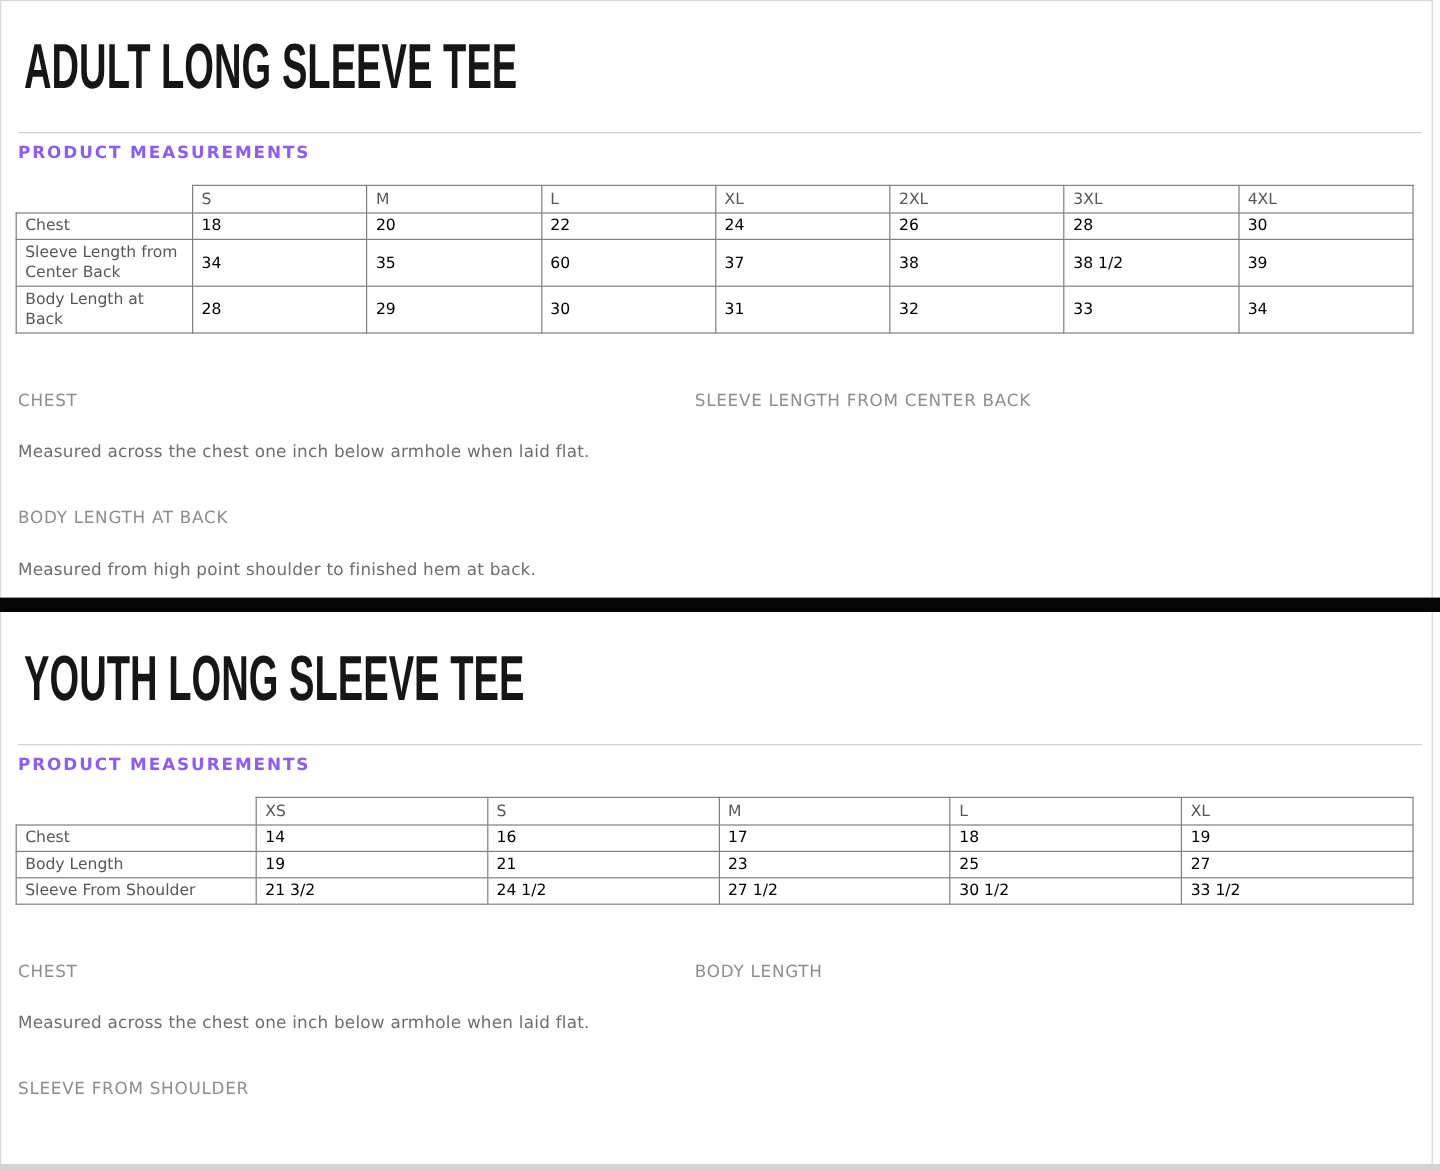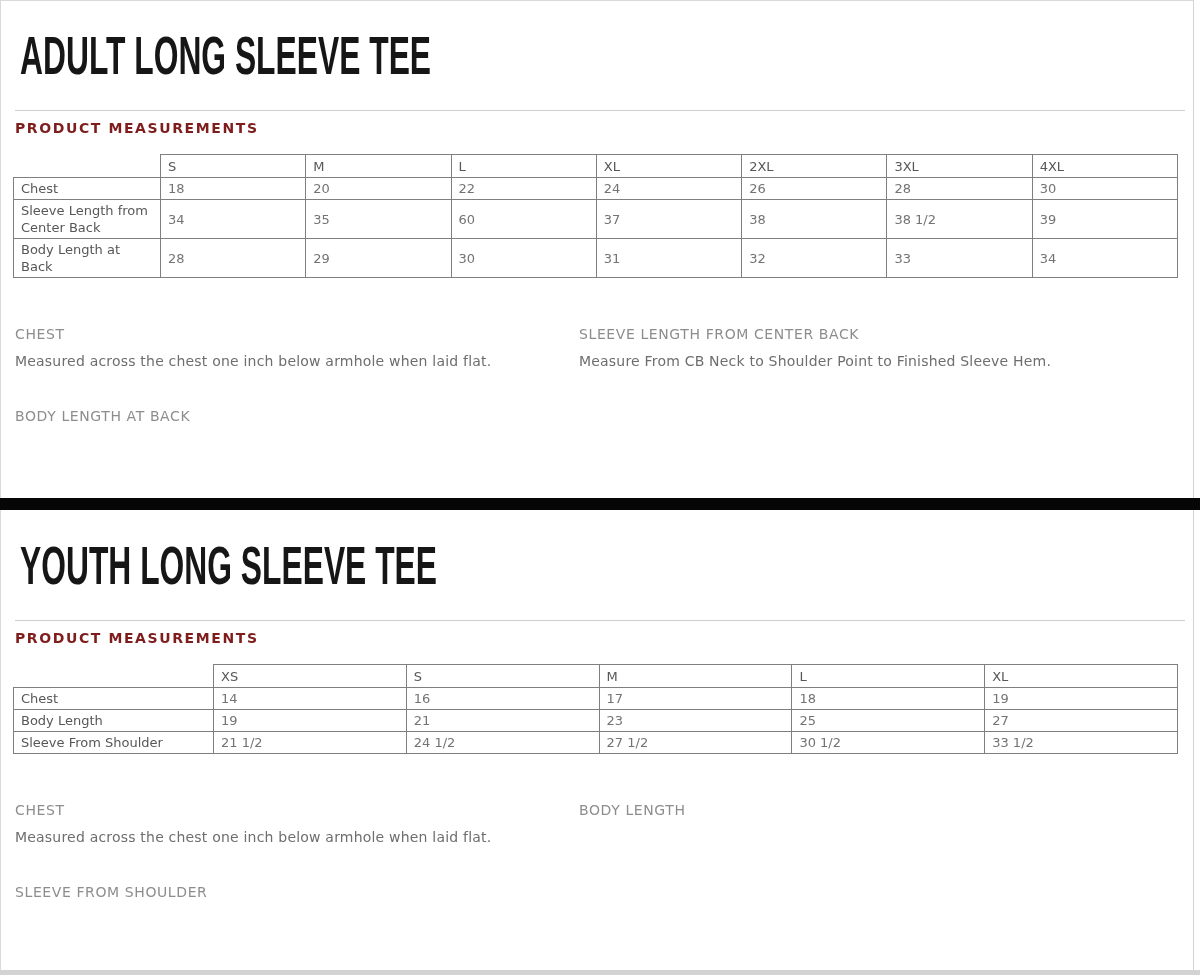--- a/index.html
+++ b/index.html
@@ -36,21 +36,21 @@
     white-space: nowrap;
   }
 
   .rule { border: none; border-top: 1px solid #cfcfcf; margin-top: 32px; width: 1170px; }
 
   .pm-label {
     margin-top: 9px;
     font-size: 14px;
     font-weight: 700;
     letter-spacing: 1.6px;
-    color: #7f1d1d;
+    color: #8b5cf6;
   }
 
   table.size-table {
     border-collapse: collapse;
     table-layout: fixed;
     width: 1165px;
     margin-top: 18px;
     margin-left: -2px;
   }
   table.size-table th, table.size-table td {
@@ -58,21 +58,21 @@
     font-weight: 400;
     text-align: left;
     vertical-align: middle;
     padding: 2px 4px 2px 7px;
     font-size: 13px;
     line-height: 17px;
   }
   table.size-table th.ghost { border: none; }
   table.size-table th { color: #575757; height: 23px; }
   table.size-table td.label-cell { color: #575757; }
-  table.size-table td.value-cell { color: #737373; }
+  table.size-table td.value-cell { color: #000000; }
   table.t-adult .label-cell, table.t-adult th.ghost { width: 147px; }
   table.t-youth .label-cell, table.t-youth th.ghost { width: 200px; }
   table.t-adult td.label-cell { padding-right: 12px; }
   table.t-adult tbody tr:nth-child(1) td { height: 21px; }
   table.t-adult tbody tr:nth-child(2) td,
   table.t-adult tbody tr:nth-child(3) td { height: 38px; }
   table.t-youth tbody td { height: 21px; }
 
   .notes {
     margin-top: 48px;
@@ -80,21 +80,21 @@
     grid-template-columns: 564px 1fr;
     grid-row-gap: 37px;
   }
   .note-heading {
     font-size: 14px;
     letter-spacing: 0.6px;
     color: #8d8d8d;
     line-height: 17px;
   }
   .note-text {
-    margin-top: 9px;
+    margin-top: 25px;
     font-size: 14px;
     letter-spacing: 0.2px;
     color: #6e6e6e;
     line-height: 19px;
   }
 </style>
 </head>
 <body>
 
 <div class="frame"></div>
@@ -149,24 +149,24 @@
         </tr>
       </tbody>
     </table>
   <div class="notes">
     <div class="note">
       <div class="note-heading">CHEST</div>
       <div class="note-text">Measured across the chest one inch below armhole when laid flat.</div>
     </div>
     <div class="note">
       <div class="note-heading">SLEEVE LENGTH FROM CENTER BACK</div>
-      <div class="note-text">Measure From CB Neck to Shoulder Point to Finished Sleeve Hem.</div>
     </div>
     <div class="note">
       <div class="note-heading">BODY LENGTH AT BACK</div>
+      <div class="note-text">Measured from high point shoulder to finished hem at back.</div>
     </div>
   </div>
 </div>
 
 <div class="divider-bar"></div>
 
 <div class="section section-youth">
   <div class="title">YOUTH LONG SLEEVE TEE</div>
   <hr class="rule">
   <div class="pm-label">PRODUCT MEASUREMENTS</div>
@@ -193,21 +193,21 @@
         <tr>
           <td class="label-cell">Body Length</td>
           <td class="value-cell">19</td>
           <td class="value-cell">21</td>
           <td class="value-cell">23</td>
           <td class="value-cell">25</td>
           <td class="value-cell">27</td>
         </tr>
         <tr>
           <td class="label-cell">Sleeve From Shoulder</td>
-          <td class="value-cell">21 1/2</td>
+          <td class="value-cell">21 3/2</td>
           <td class="value-cell">24 1/2</td>
           <td class="value-cell">27 1/2</td>
           <td class="value-cell">30 1/2</td>
           <td class="value-cell">33 1/2</td>
         </tr>
       </tbody>
     </table>
   <div class="notes">
     <div class="note">
       <div class="note-heading">CHEST</div>

